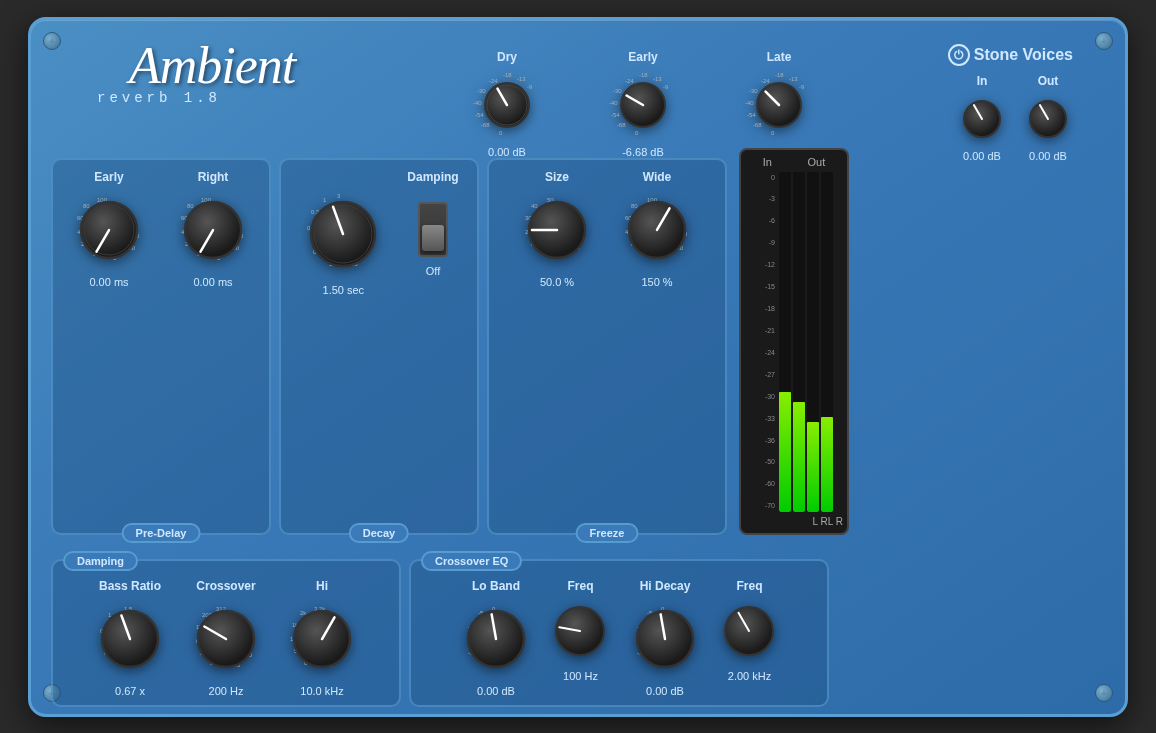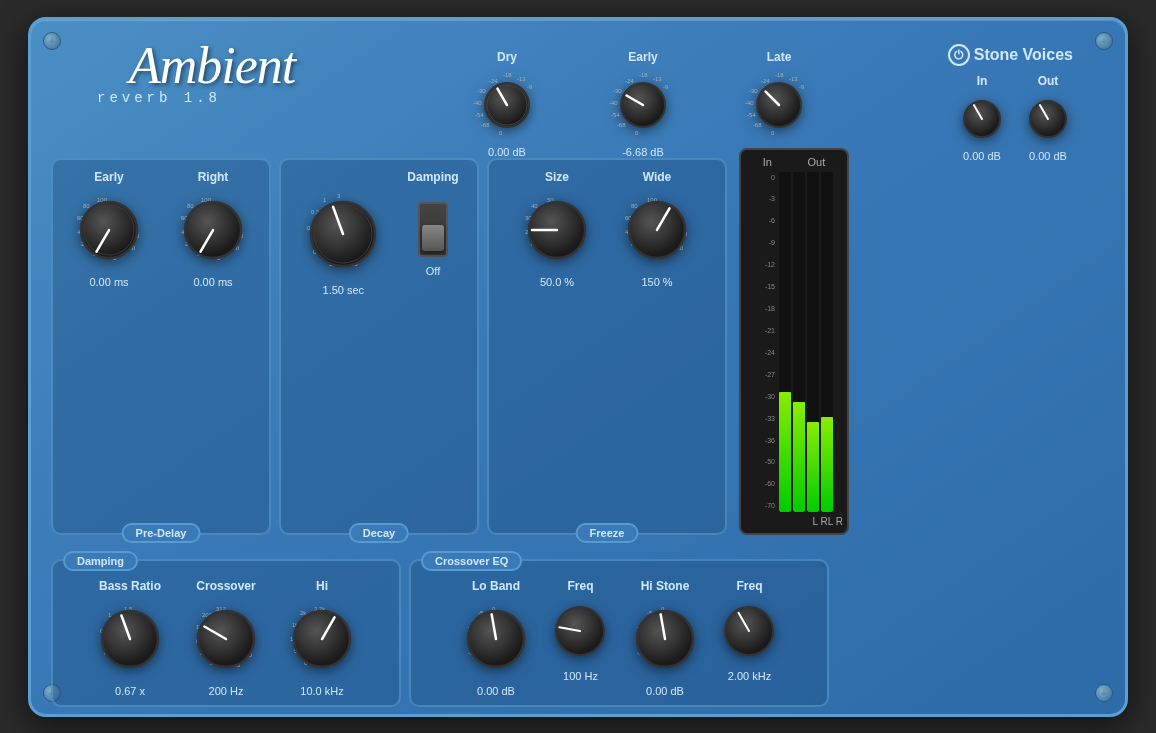--- a/index.html
+++ b/index.html
@@ -732,21 +732,21 @@
                 </radialGradient>
               </defs>
               <circle cx="32" cy="32" r="24" fill="url(#klofreq)" stroke="#333" stroke-width="2"></circle>
               <line x1="32" y1="32" x2="32" y2="11" stroke="white" stroke-width="2" stroke-linecap="round" transform="rotate(-80, 32, 32)"></line>
             </svg>
           </div>
           <div class="knob-value">100 Hz</div>
         </div>
 
         <div class="knob-group">
-          <div class="knob-label-top">Hi Stone</div>
+          <div class="knob-label-top">Hi Decay</div>
           <div class="knob-container">
             <svg class="knob-svg" width="80" height="80" viewBox="0 0 80 80">
               <defs>
                 <radialGradient id="khiband" cx="40%" cy="35%" r="60%">
                   <stop offset="0%" stop-color="#555"></stop>
                   <stop offset="100%" stop-color="#1a1a1a"></stop>
                 </radialGradient>
               </defs>
               <g transform="translate(40,40)" fill="#9ab" font-size="6">
                 <text x="-4" y="-28">0</text>

